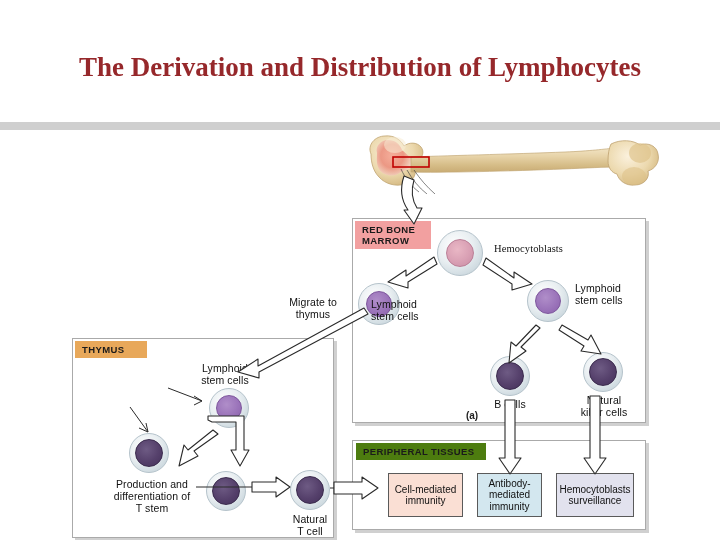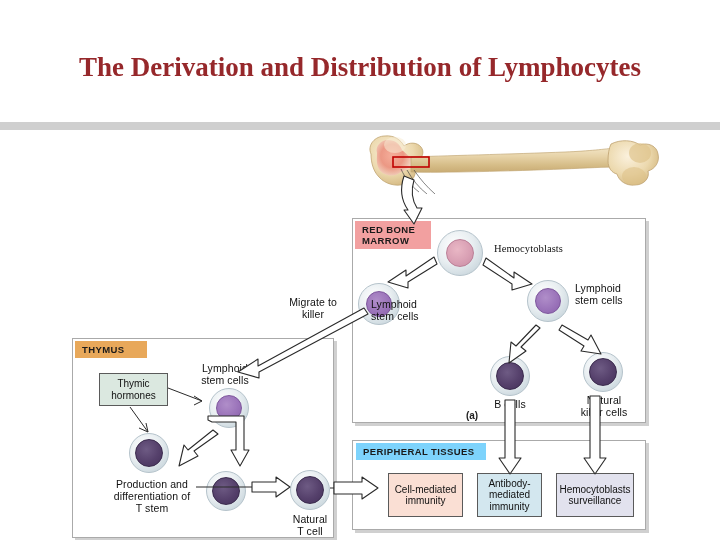--- a/index.html
+++ b/index.html
@@ -57,21 +57,21 @@
   }
 
   
   #panelA{left:352px;top:88px;width:294px;height:205px;}
   #tagA{left:355px;top:91px;width:76px;background:#f2a0a0;}
   
   #panelB{left:72px;top:208px;width:262px;height:200px;}
   #tagB{left:75px;top:211px;width:72px;background:#e8a85a;}
   
   #panelC{left:352px;top:310px;width:294px;height:90px;}
-  #tagC{left:356px;top:313px;width:130px;background:#7dd3fc;}
+  #tagC{left:356px;top:313px;width:130px;background:#4d7c0f;}
 
   
   .lbl{
     position:absolute;
     font-family:"Liberation Sans", sans-serif;
     font-size:10.5px;
     color:#111;
     line-height:12px;
     white-space:pre-line;
     letter-spacing:.1px;
@@ -195,30 +195,26 @@
 
     <div class="lbl" style="left:494px;top:113px;font-family:Liberation Serif, serif;">Hemocytoblasts</div>
     <div class="lbl" style="left:575px;top:152px;">Lymphoid
 stem cells</div>
     <div class="lbl" style="left:371px;top:168px;">Lymphoid
 stem cells</div>
     <div class="lbl c" style="left:480px;top:268px;width:60px;">B cells</div>
     <div class="lbl c" style="left:570px;top:264px;width:68px;">Natural
 killer cells</div>
     <div class="lbl c" style="left:278px;top:166px;width:70px;">Migrate to
-killer</div>
+thymus</div>
 
     <div class="panel" id="panelB"></div>
     <div class="panel-tag" id="tagB">THYMUS</div>
     <div class="panel-letter" style="left:183px;top:412px;width:40px;">(b)</div>
 
-    <div class="ibox" style="left:99px;top:243px;width:69px;height:33px;background:#dbe8e0;">
-      <span>Thymic
-hormones</span>
-    </div>
 
     <div class="lbl c" style="left:190px;top:232px;width:70px;">Lymphoid
 stem cells</div>
 
     <div class="cell" style="left:209px;top:258px;width:40px;height:40px;">
       <div class="cyto"></div>
       <div class="nuc n-lsc" style="left:7px;top:7px;width:26px;height:26px;"></div>
     </div>
 
     <div class="cell" style="left:129px;top:303px;width:40px;height:40px;">

